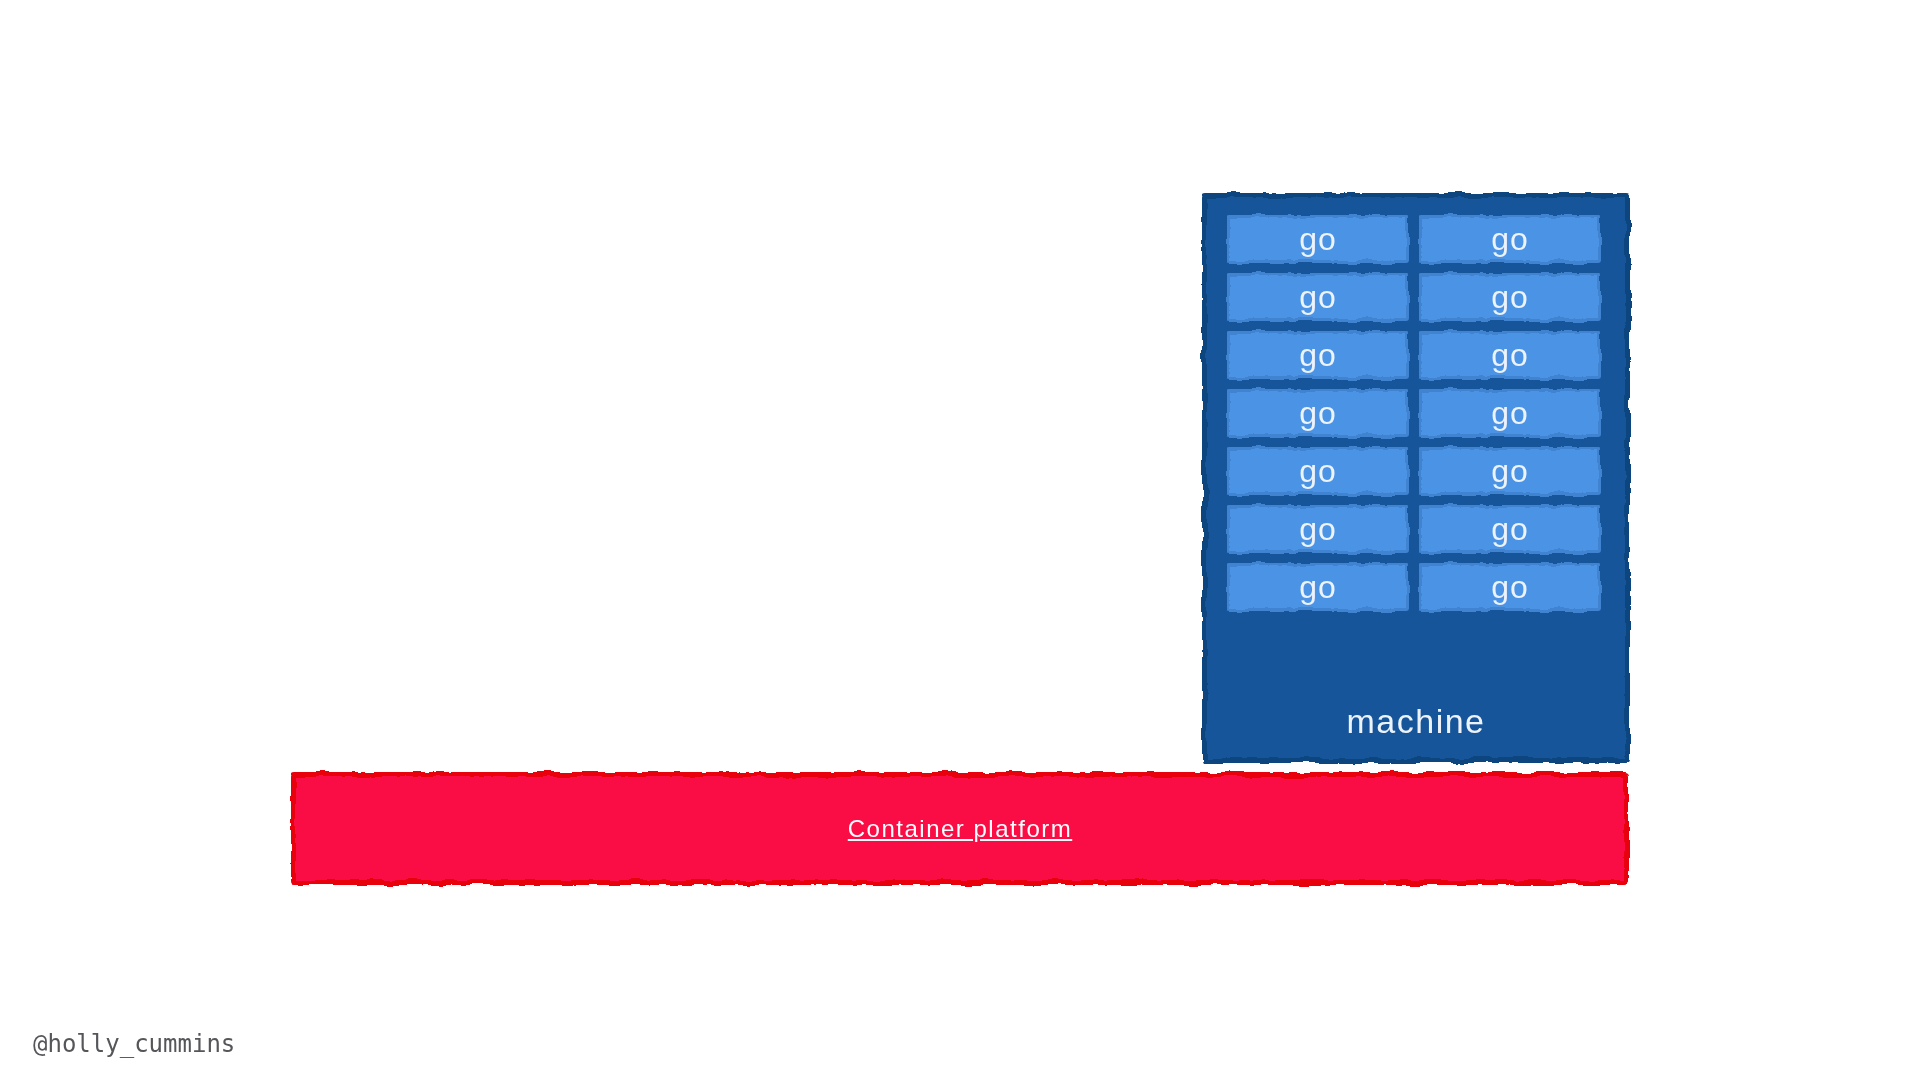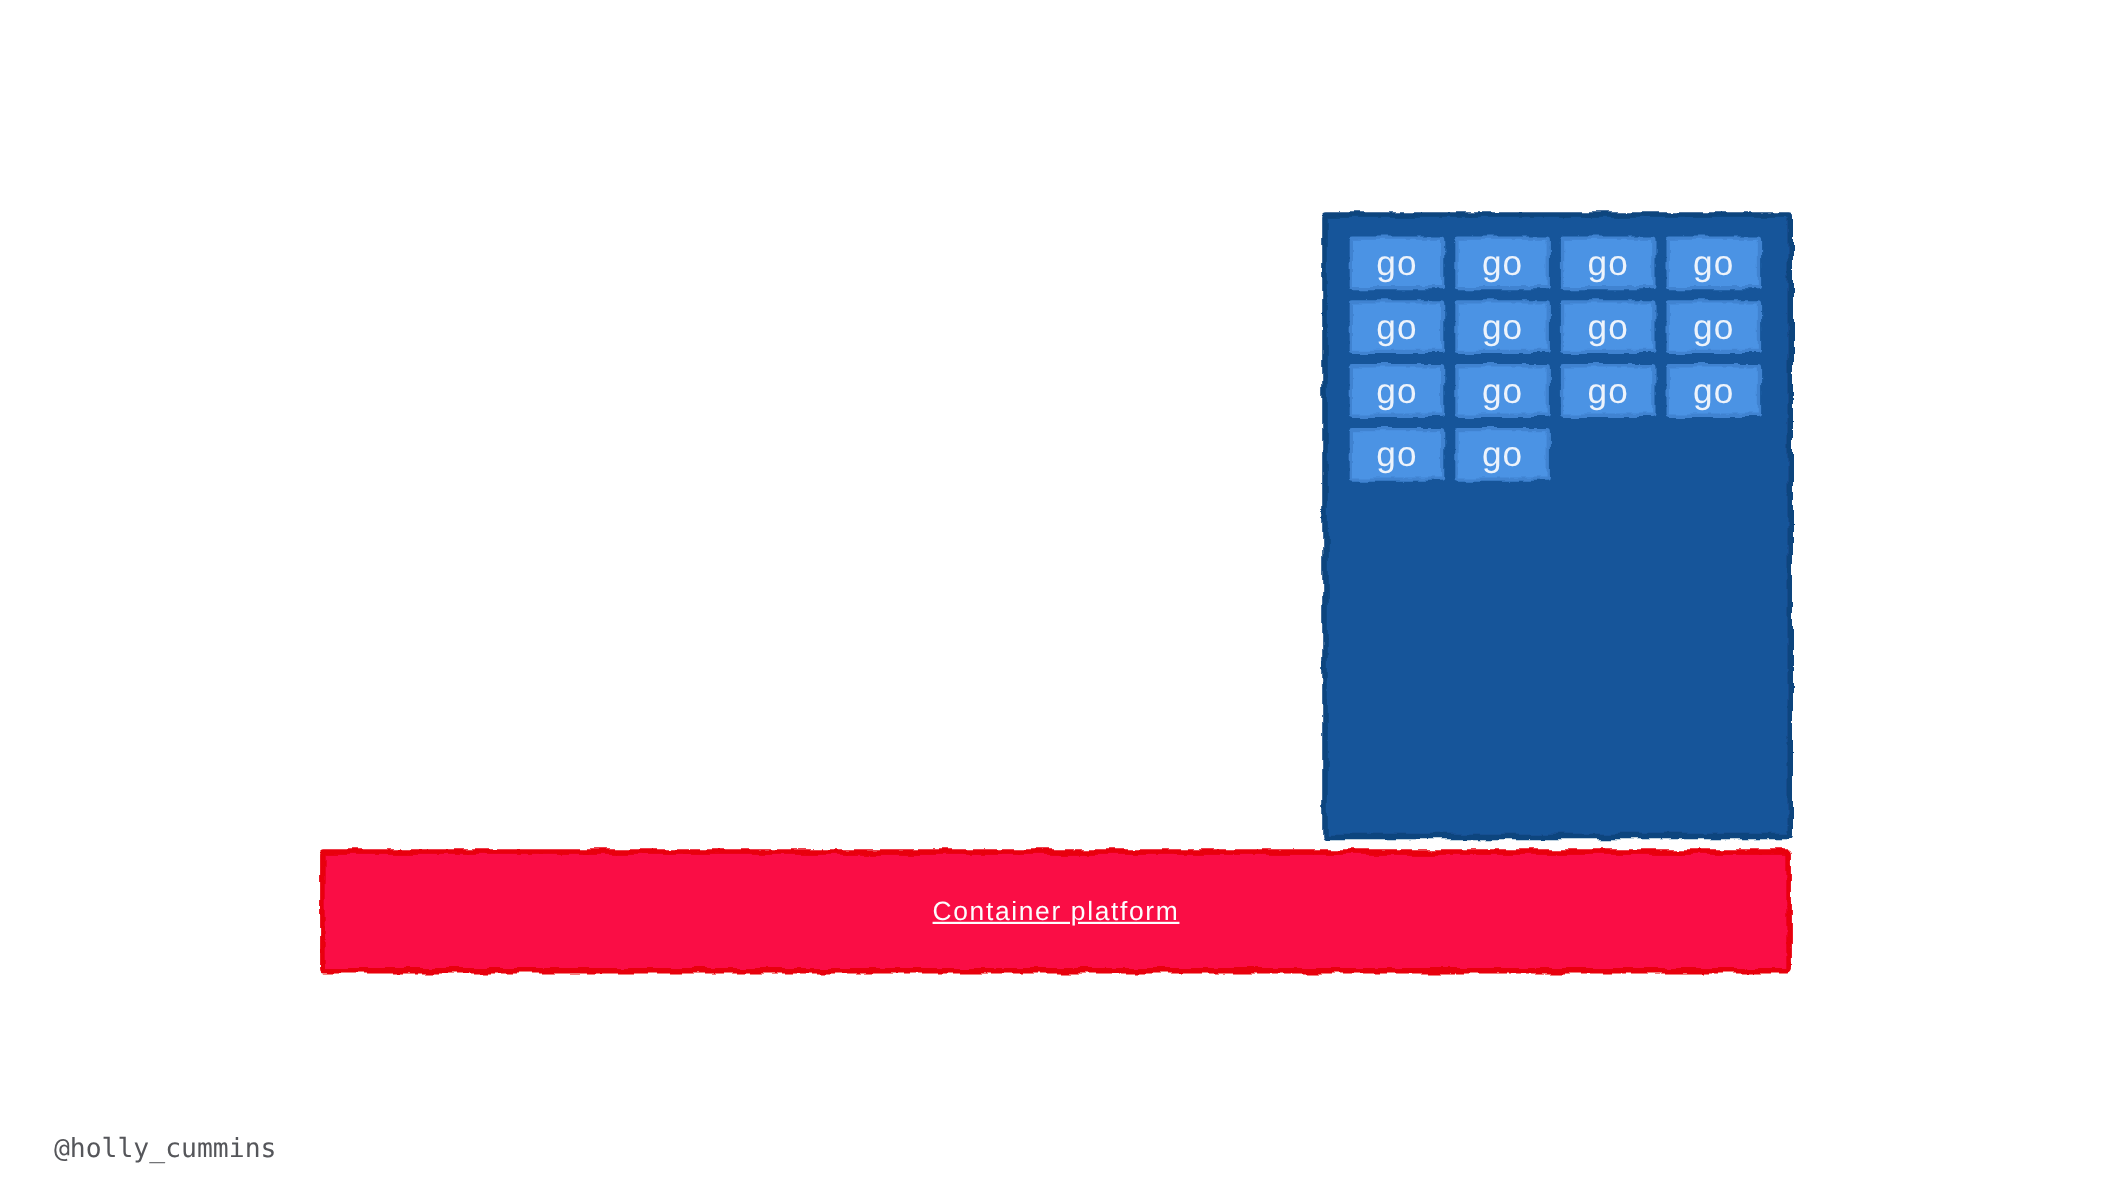--- a/index.html
+++ b/index.html
@@ -28,21 +28,21 @@
     position: absolute; inset: 0;
     background: var(--machine_fill, #16549A);
     border: 5px solid var(--machine_border, #11457E);
     border-radius: 4px;
     filter: url(#roughen);
   }
   .go-grid {
     position: absolute;
     left: 25px; top: 22px; right: 29px;
     display: grid;
-    grid-template-columns: 1fr 1fr 1fr 1fr;
+    grid-template-columns: 1fr 1fr;
     column-gap: 24px;
     row-gap: 16px;
     gap: 10px;
   }
   .go-box {
     position: relative;
     height: 48px;
     display: flex;
     align-items: center;
     justify-content: center;
@@ -99,21 +99,20 @@
   }
 
   
   .footer-left, .footer-right {
     position: absolute;
     top: 1030px;
     font-family: "DejaVu Sans Mono", monospace;
     font-size: 24px;
     color: var(--footer_text, #55565A);
     white-space: pre;
-    margin-left: 16px;
   }
   .footer-left { left: 33px; }
   .footer-right { right: 33px; }
 </style>
 </head>
 <body>
 
 <div class="slide">
 
   <svg class="svg-defs" aria-hidden="true">
@@ -177,20 +176,21 @@
         </div>
 
         <div class="go-box">
           <span class="go-label">go</span>
         </div>
 
         <div class="go-box">
           <span class="go-label">go</span>
         </div>
       </div>
+    <div class="machine-label">machine</div>
   </div>
 
   <div class="platform-box">
     <span class="platform-label">Container platform</span>
   </div>
 
   <div class="footer-left">@holly_cummins</div>
 
 </div>
 

